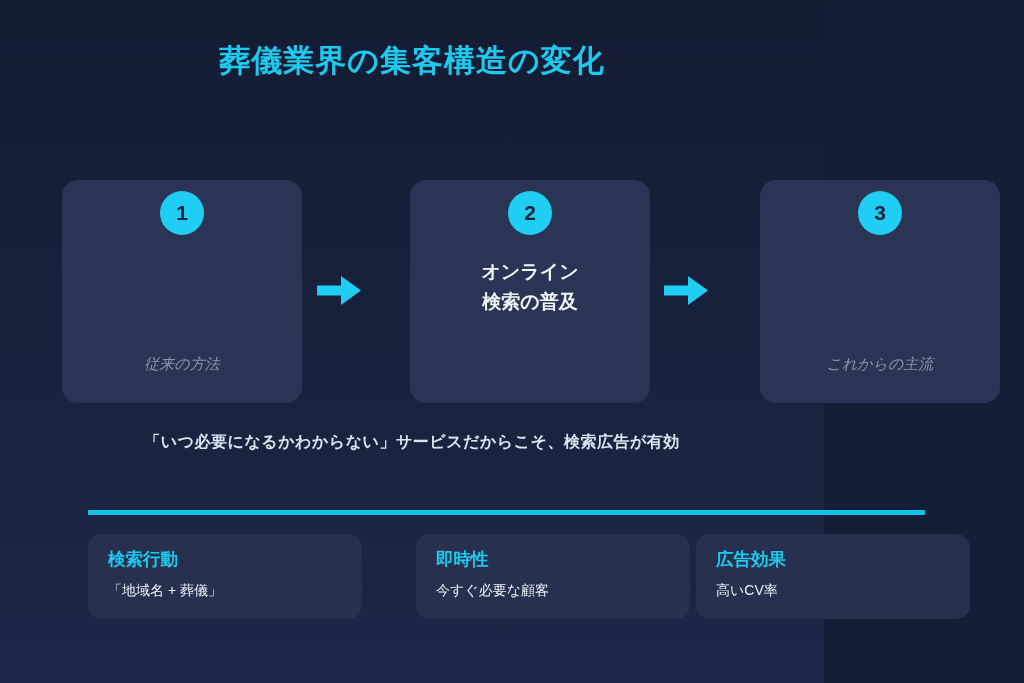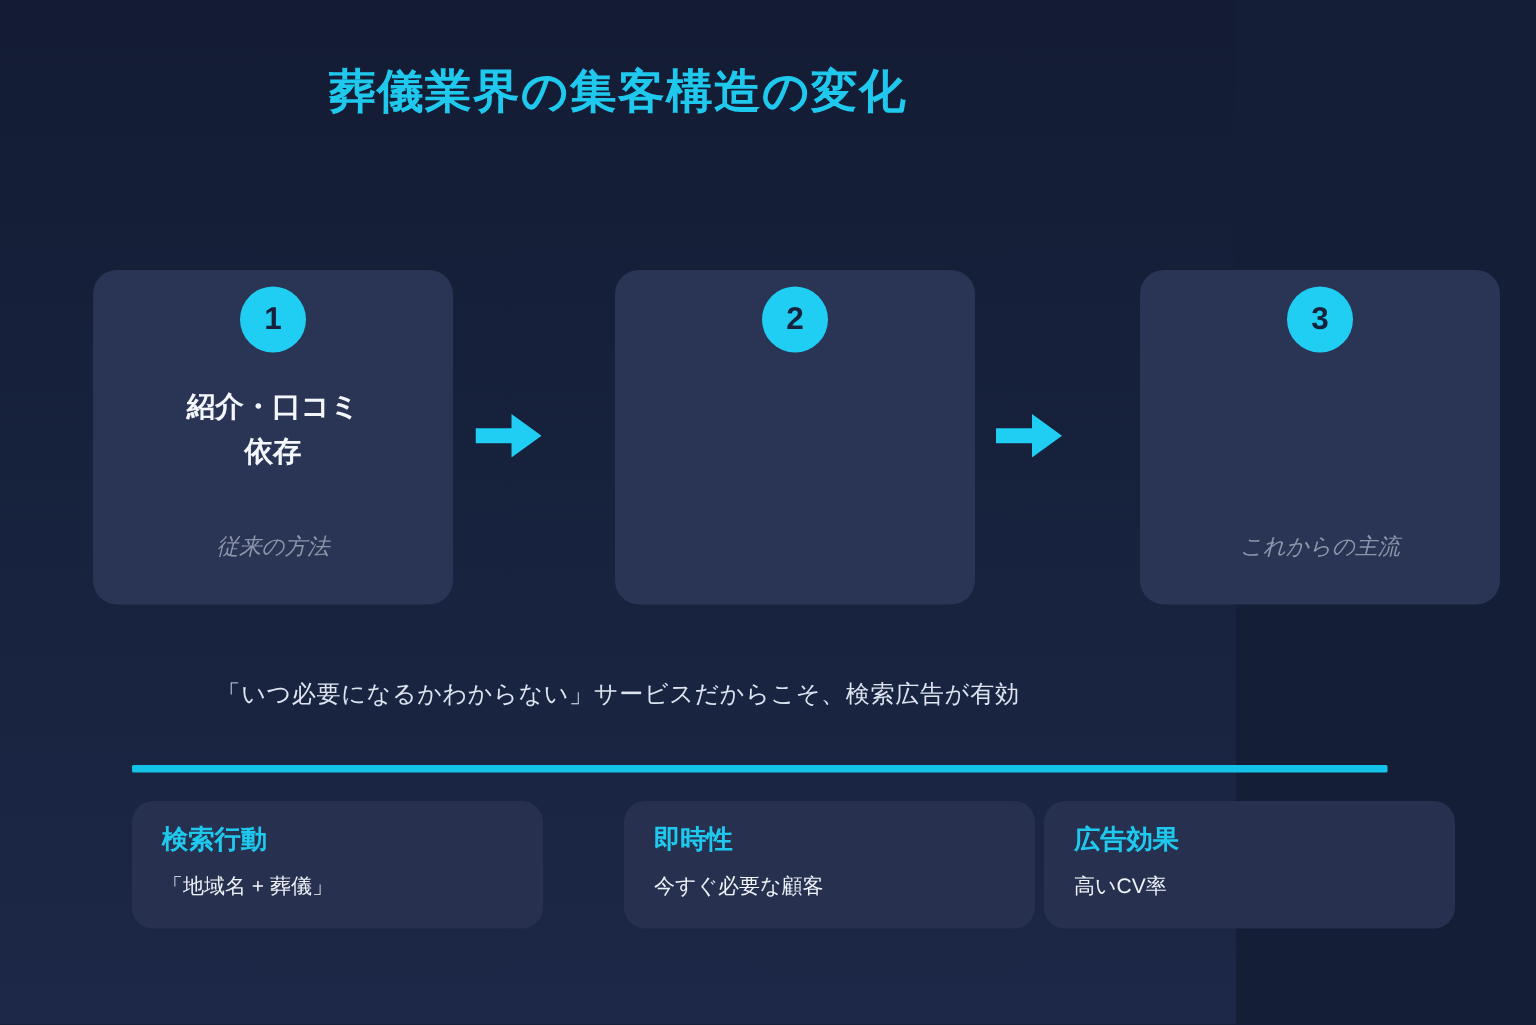--- a/index.html
+++ b/index.html
@@ -69,25 +69,25 @@
   .step-arrow {
     position: absolute;
     top: 276px;
     width: 44px; height: 29px;
   }
   .step-arrow.pos-0 { left: 317px; }
   .step-arrow.pos-1 { left: 664px; }
   .step-arrow svg { display: block; width: 44px; height: 29px; }
   .highlight-sentence {
     position: absolute;
-    top: 453px;
+    top: 432px;
     left: 0; right: 0;
     text-align: center;
     font-size: 16px;
-    font-weight: 400;
+    font-weight: 700;
     color: #dde4f0;
     letter-spacing: 0.5px;
   }
   .divider-line {
     position: absolute;
     top: 510px;
     left: 88px;
     width: 837px;
     height: 5px;
     background: #14c4e8;
@@ -119,35 +119,35 @@
 </style>
 </head>
 <body>
 
 <div class="slide">
 
   <h1 class="page-title">葬儀業界の集客構造の変化</h1>
 
   <div class="step-card pos-0">
     <div class="step-number">1</div>
-    <div class="step-title">
-      <span>紹介・口コミ</span><br>
-      <span>依存</span>
-    </div>
     <div class="step-caption">従来の方法</div>
   </div>
 
   <div class="step-arrow pos-0">
     <svg viewBox="0 0 44 29" xmlns="http://www.w3.org/2000/svg">
       <polygon points="0,9.5 24,9.5 24,0 44,14.5 24,29 24,19.5 0,19.5" fill="#1fcef2"></polygon>
     </svg>
   </div>
 
   <div class="step-card pos-1">
     <div class="step-number">2</div>
+    <div class="step-title">
+      <span>オンライン</span><br>
+      <span>検索の普及</span>
+    </div>
   </div>
 
   <div class="step-arrow pos-1">
     <svg viewBox="0 0 44 29" xmlns="http://www.w3.org/2000/svg">
       <polygon points="0,9.5 24,9.5 24,0 44,14.5 24,29 24,19.5 0,19.5" fill="#1fcef2"></polygon>
     </svg>
   </div>
 
   <div class="step-card pos-2">
     <div class="step-number">3</div>

